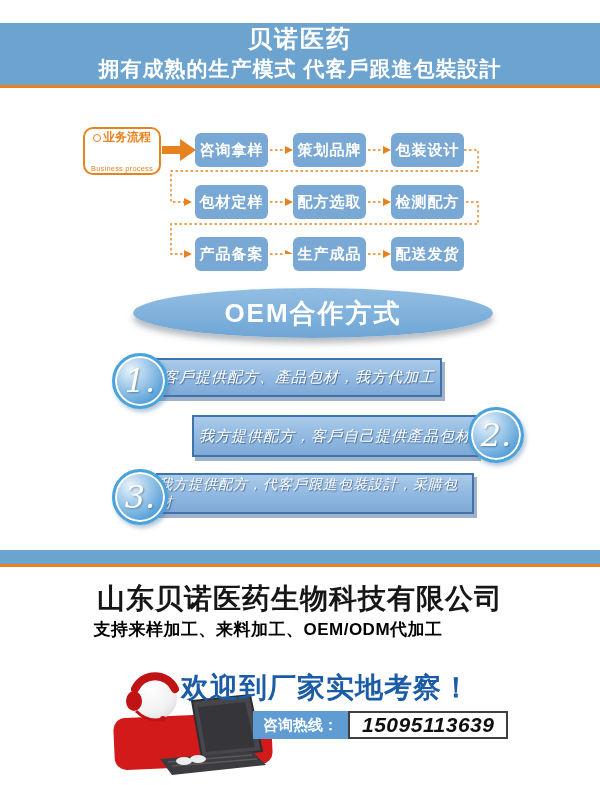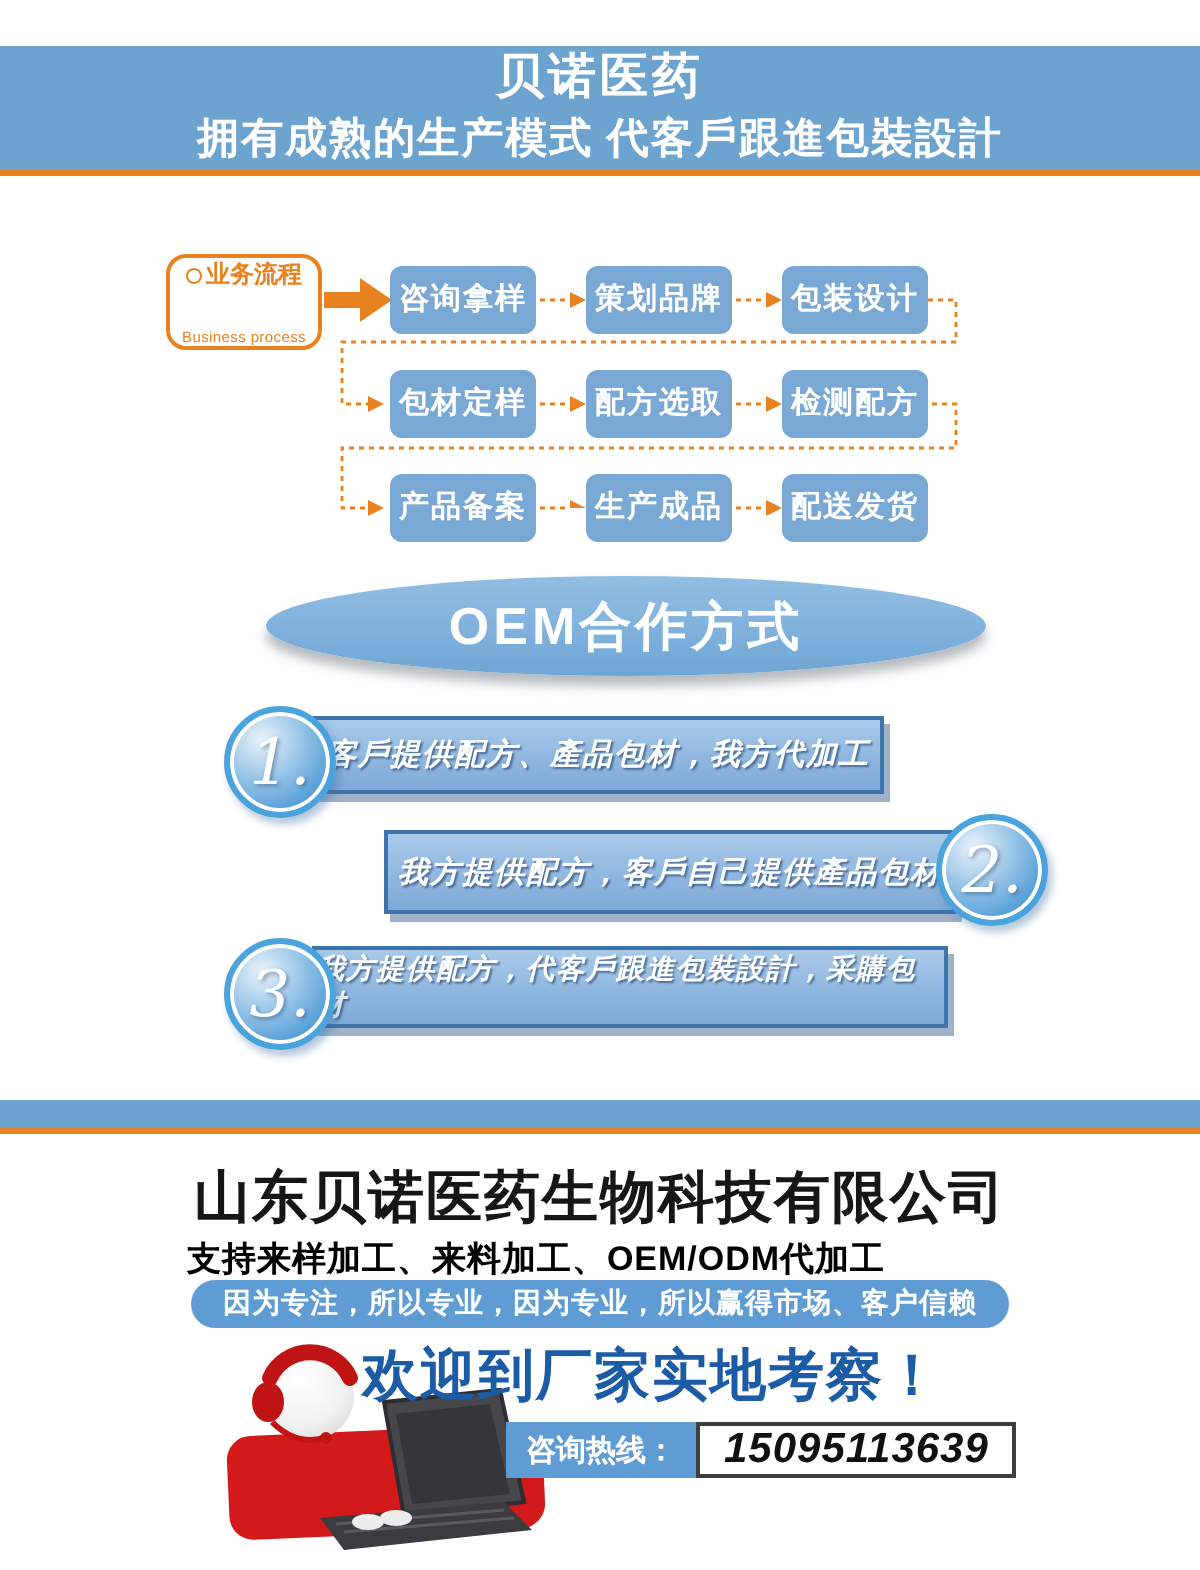--- a/index.html
+++ b/index.html
@@ -36,21 +36,21 @@
   
   .num-circle{position:absolute;width:50px;height:50px;border-radius:50%;
               border:3px solid #4AA3DC;box-shadow:inset 0 0 0 2px #ffffff,2px 3px 4px rgba(60,110,160,.4);
               background:radial-gradient(circle at 32% 28%,#EAF3FB 0%,#9CC7E8 38%,#4E9BD6 78%,#3E8AC8 100%);
               display:flex;align-items:center;justify-content:center;z-index:3;
               color:#fff;font-family:"DejaVu Serif","Liberation Serif",serif;
               font-style:italic;font-size:32px;line-height:1;
               text-shadow:1px 1px 2px rgba(30,70,110,.5);}
   .item-bar{position:absolute;background:linear-gradient(180deg,#AACAE9 0%,#8FB7E0 55%,#7FA9D6 100%);
             border:2px solid #3E74AC;box-shadow:3px 4px 0 rgba(45,85,135,.45);z-index:2;
-            display:flex;align-items:center;justify-content:center;color:#fff;font-weight:bold;
+            display:flex;align-items:center;justify-content:center;color:#fff;font-weight:normal;
             font-style:italic;font-size:15px;letter-spacing:1px;
             text-shadow:1px 1px 1px rgba(30,60,100,.6);}
 
   
   .divider-strip{position:absolute;left:0;top:550px;width:600px;height:14px;background:#6CA3CF;
                  border-bottom:3px solid #E8821E;}
   .company{position:absolute;left:0;top:580px;width:600px;text-align:center;color:#161616;
            font-size:28px;font-weight:600;letter-spacing:1px;}
   .services{position:absolute;left:0;top:618px;width:536px;text-align:center;color:#000;
             font-size:17px;font-weight:bold;letter-spacing:.5px;}
@@ -135,21 +135,20 @@
   <div class="item-bar" style="left:192px;top:415px;width:282px;height:38px;">我方提供配方，客戶自己提供產品包材</div>
   <div class="num-circle" style="left:468px;top:407px;">2.</div>
 
   <div class="num-circle" style="left:112px;top:469px;">3.</div>
   <div class="item-bar" style="left:156px;top:473px;width:314px;height:37px;font-size:14px;">我方提供配方，代客戶跟進包裝設計，采購包材</div>
 
   <div class="divider-strip"></div>
 
   <div class="company">山东贝诺医药生物科技有限公司</div>
   <div class="services">支持来样加工、来料加工、OEM/ODM代加工</div>
-  <div class="slogan-pill">因为专注，所以专业，因为专业，所以赢得市场、客户信赖</div>
 
   <svg class="figure-svg" viewBox="0 0 180 115">
     <defs>
       <radialGradient id="headGrad" cx="38%" cy="30%" r="80%">
         <stop offset="0%" stop-color="#ffffff"></stop>
         <stop offset="70%" stop-color="#f0f0f0"></stop>
         <stop offset="100%" stop-color="#d8d8d8"></stop>
       </radialGradient>
     </defs>
 

